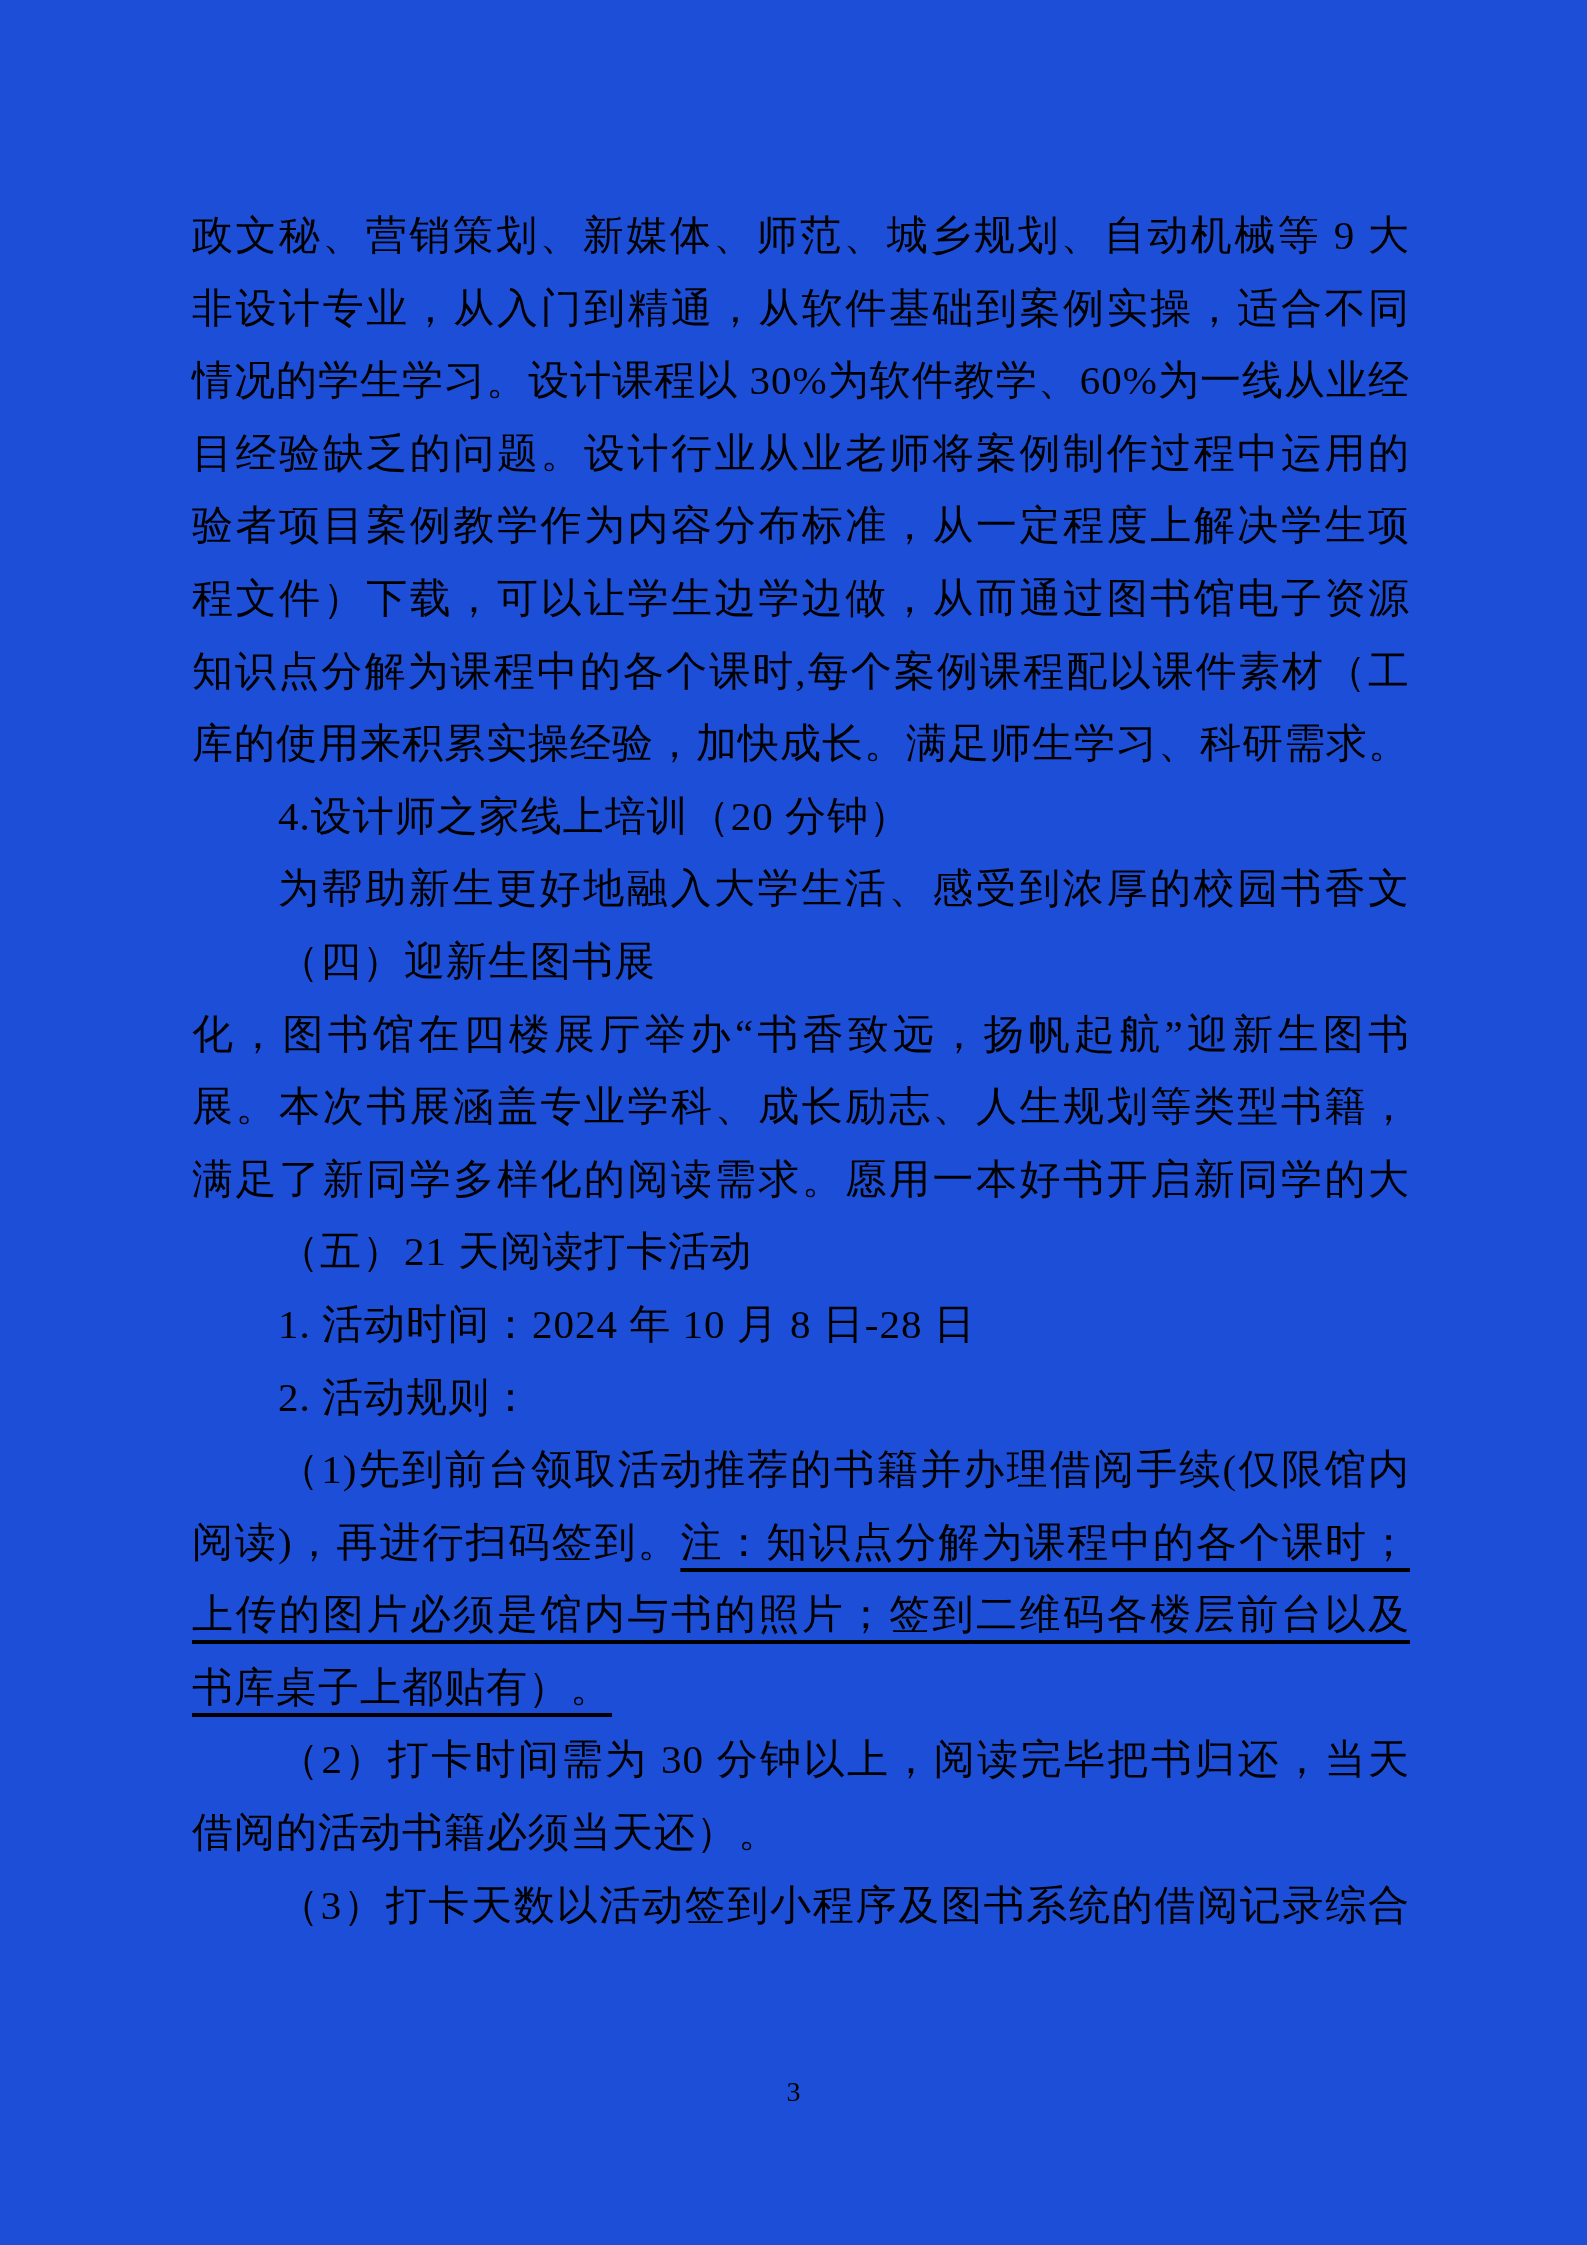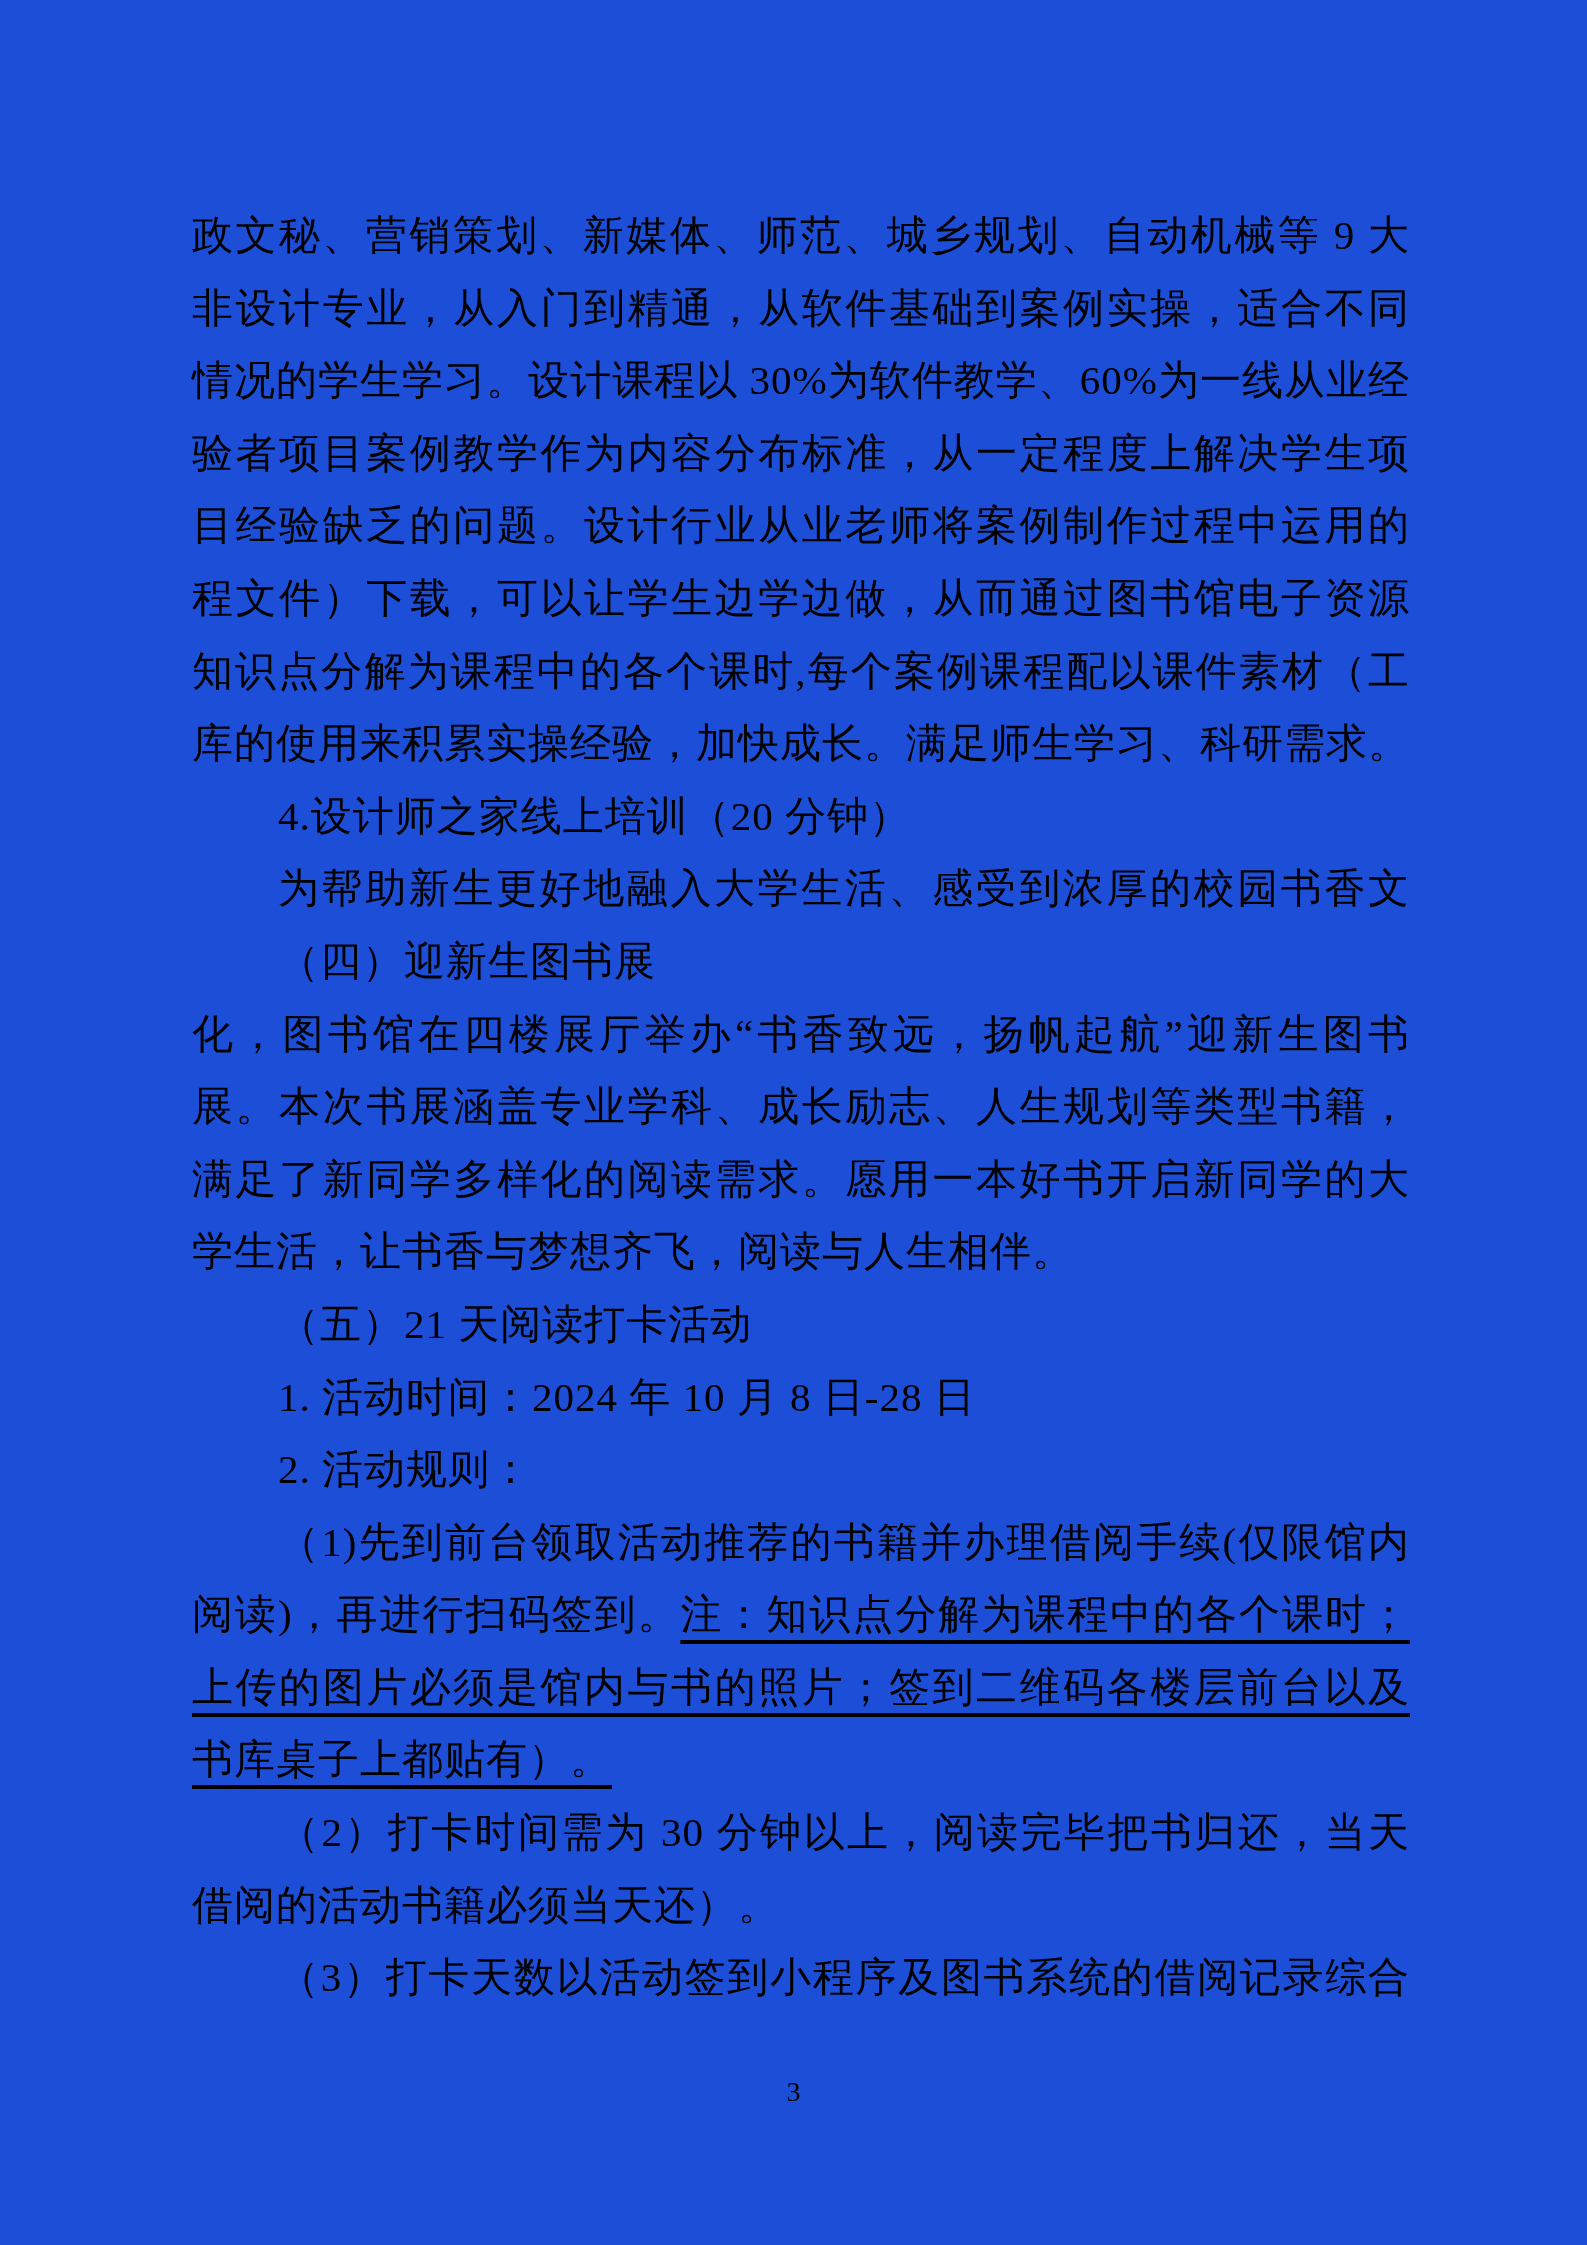--- a/index.html
+++ b/index.html
@@ -61,32 +61,31 @@
   }
 </style>
 </head>
 <body style="background: rgb(255, 255, 255); color: rgb(0, 0, 0);">
 
 <div class="page">
   <div class="doc-body">
     <div class="line j"><span>政文秘、营销策划、新媒体、师范、城乡规划、自动机械等 9 大</span></div>
     <div class="line j"><span>非设计专业，从入门到精通，从软件基础到案例实操，适合不同</span></div>
     <div class="line j"><span>情况的学生学习。设计课程以 30%为软件教学、60%为一线从业经</span></div>
+    <div class="line j"><span>目经验缺乏的问题。设计行业从业老师将案例制作过程中运用的</span></div>
     <div class="line j"><span>验者项目案例教学作为内容分布标准，从一定程度上解决学生项</span></div>
-    <div class="line j"><span>目经验缺乏的问题。设计行业从业老师将案例制作过程中运用的</span></div>
     <div class="line j"><span>程文件）下载，可以让学生边学边做，从而通过图书馆电子资源</span></div>
     <div class="line j"><span>知识点分解为课程中的各个课时,每个案例课程配以课件素材（工</span></div>
     <div class="line j"><span>库的使用来积累实操经验，加快成长。满足师生学习、科研需求。</span></div>
     <div class="line ind"><span>4.设计师之家线上培训（20 分钟）</span></div>
     <div class="line ind j"><span>为帮助新生更好地融入大学生活、感受到浓厚的校园书香文</span></div>
     <div class="line ind"><span>（四）迎新生图书展</span></div>
     <div class="line j"><span>化，图书馆在四楼展厅举办“书香致远，扬帆起航”迎新生图书</span></div>
     <div class="line j"><span>展。本次书展涵盖专业学科、成长励志、人生规划等类型书籍，</span></div>
     <div class="line j"><span>满足了新同学多样化的阅读需求。愿用一本好书开启新同学的大</span></div>
-    <div class="line"><span>学生活，让书香与梦想齐飞，阅读与人生相伴。</span></div>
     <div class="line ind"><span>（五）21 天阅读打卡活动</span></div>
     <div class="line ind"><span>1. 活动时间：2024 年 10 月 8 日-28 日</span></div>
     <div class="line ind"><span>2. 活动规则：</span></div>
     <div class="line ind j"><span>（1)先到前台领取活动推荐的书籍并办理借阅手续(仅限馆内</span></div>
     <div class="line j"><span>阅读)，再进行扫码签到。</span><span class="u">注：知识点分解为课程中的各个课时；</span></div>
     <div class="line j"><span class="u">上传的图片必须是馆内与书的照片；签到二维码各楼层前台以及</span></div>
     <div class="line"><span class="u">书库桌子上都贴有）。</span></div>
     <div class="line ind j"><span>（2）打卡时间需为 30 分钟以上，阅读完毕把书归还，当天</span></div>
     <div class="line"><span>借阅的活动书籍必须当天还）。</span></div>
     <div class="line ind j"><span>（3）打卡天数以活动签到小程序及图书系统的借阅记录综合</span></div>

